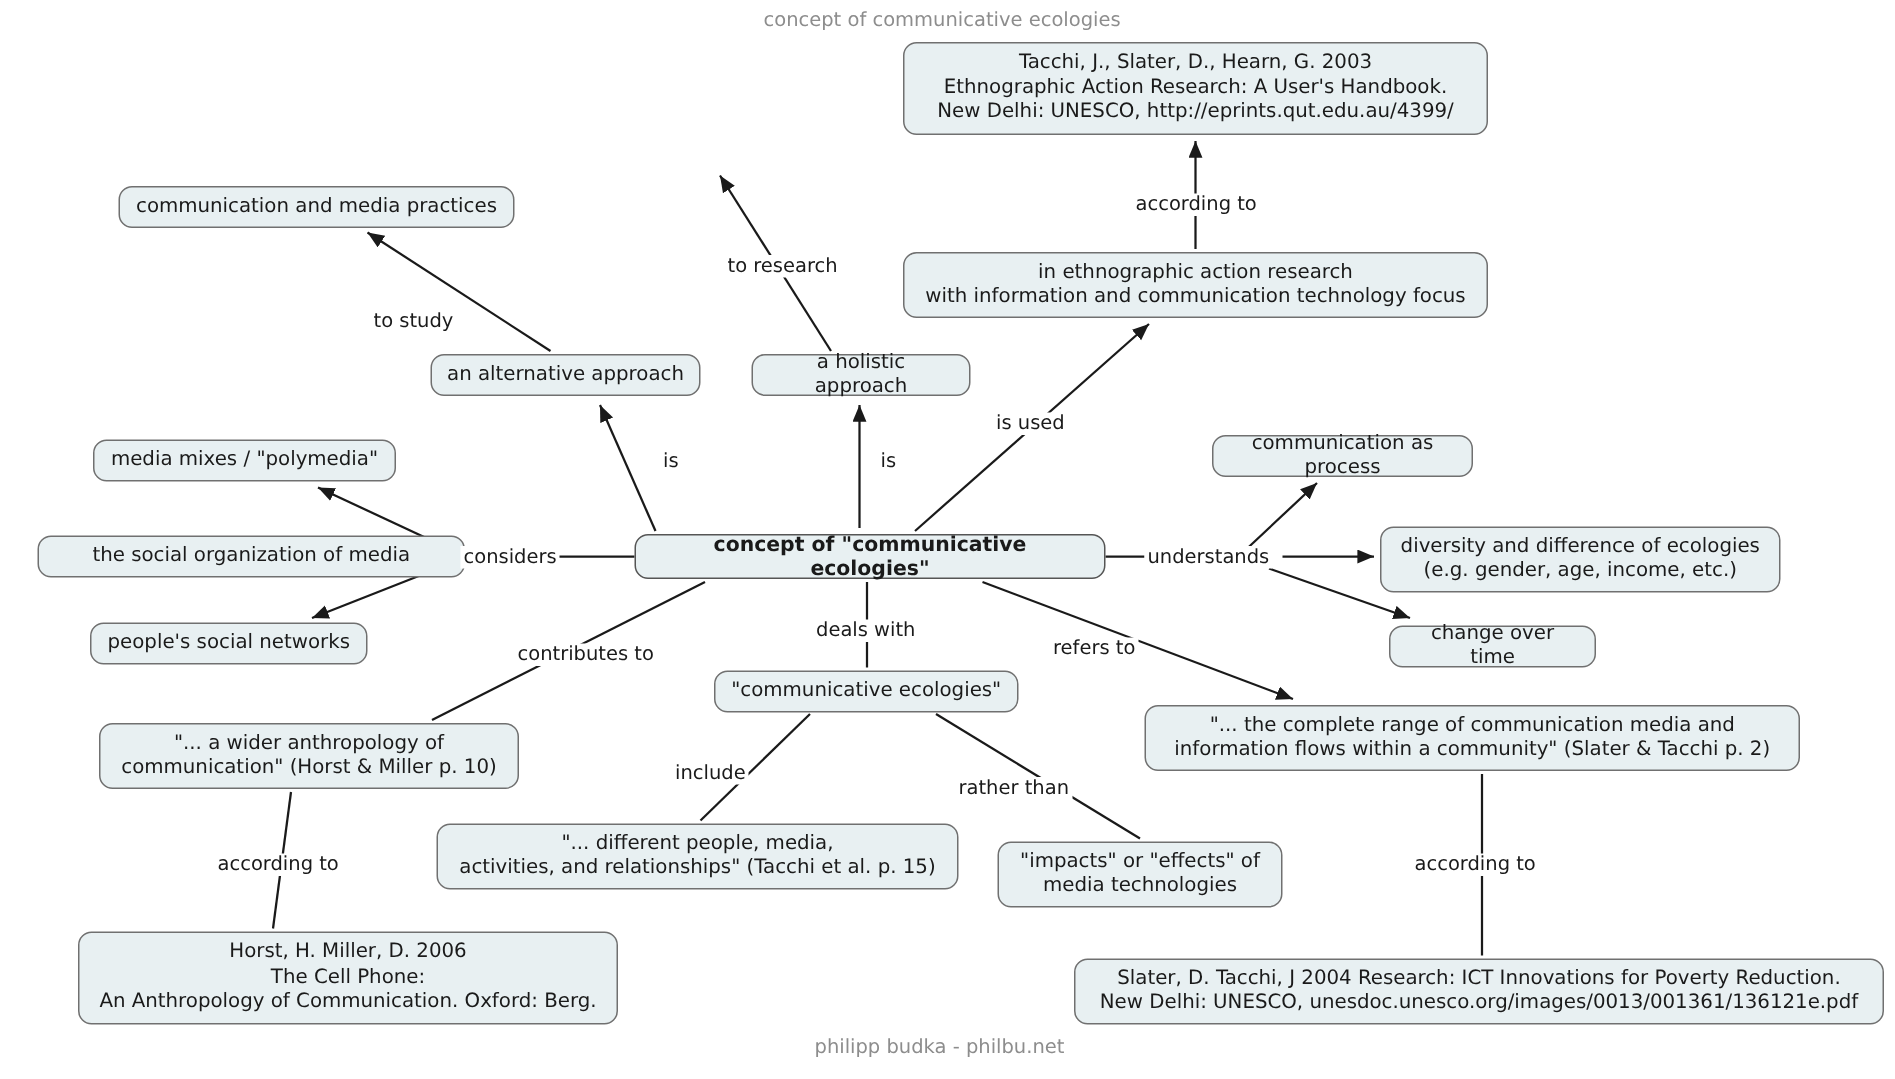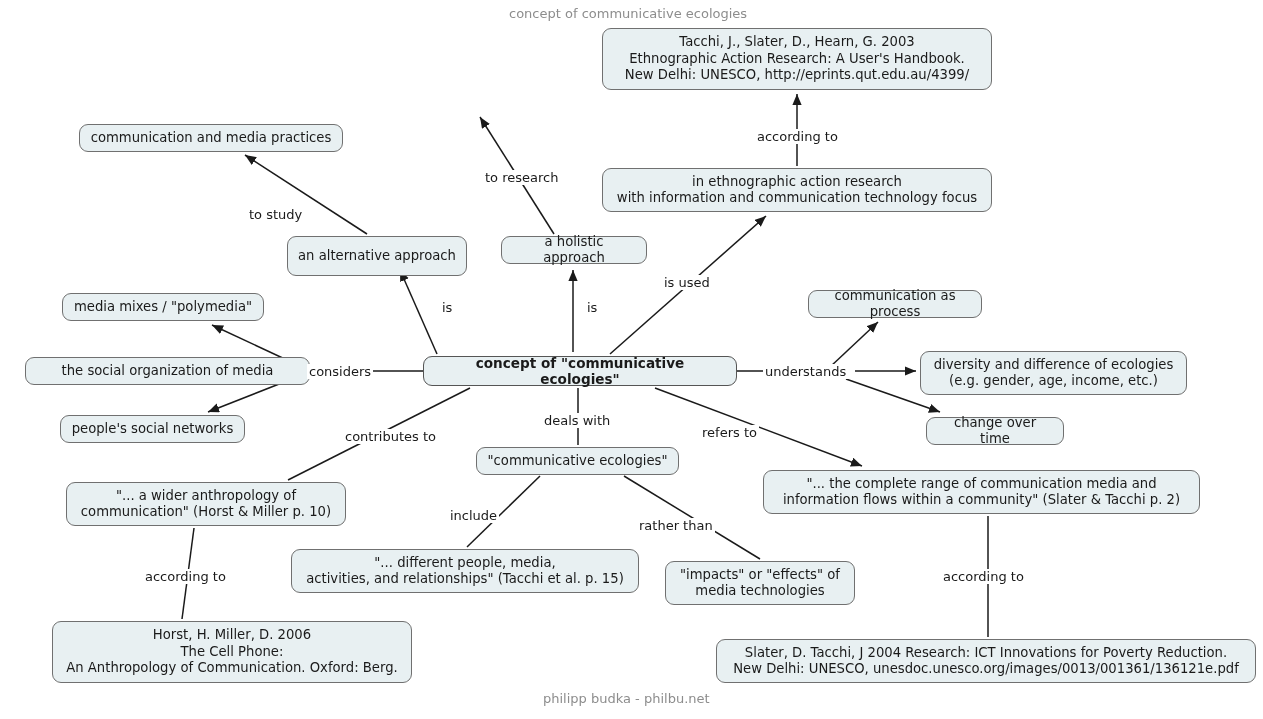--- a/index.html
+++ b/index.html
@@ -118,21 +118,21 @@
     <div class="link-label" style="left: 637px; top: 518px;">rather than</div>
     <div class="link-label" style="left: 143px; top: 569px;">according to</div>
     <div class="link-label" style="left: 941px; top: 569px;">according to</div>
     <div class="node root" style="left: 423px; top: 356px; width: 314px; height: 30px;">concept of "communicative ecologies"</div>
     <div class="node" style="left: 602px; top: 28px; width: 390px; height: 62px;">Tacchi, J., Slater, D., Hearn, G. 2003
 Ethnographic Action Research: A User's Handbook.
 New Delhi: UNESCO, http://eprints.qut.edu.au/4399/</div>
     <div class="node" style="left: 79px; top: 124px; width: 264px; height: 28px;">communication and media practices</div>
     <div class="node" style="left: 602px; top: 168px; width: 390px; height: 44px;">in ethnographic action research
 with information and communication technology focus</div>
-    <div class="node" style="left: 287px; top: 236px; width: 180px; height: 40px;">an alternative approach</div>
+    <div class="node" style="left: 287px; top: 236px; width: 180px; height: 28px;">an alternative approach</div>
     <div class="node" style="left: 501px; top: 236px; width: 146px; height: 28px;">a holistic approach</div>
     <div class="node" style="left: 62px; top: 293px; width: 202px; height: 28px;">media mixes / "polymedia"</div>
     <div class="node" style="left: 808px; top: 290px; width: 174px; height: 28px;">communication as process</div>
     <div class="node" style="left: 25px; top: 357px; width: 285px; height: 28px;">the social organization of media</div>
     <div class="node" style="left: 920px; top: 351px; width: 267px; height: 44px;">diversity and difference of ecologies
 (e.g. gender, age, income, etc.)</div>
     <div class="node" style="left: 60px; top: 415px; width: 185px; height: 28px;">people's social networks</div>
     <div class="node" style="left: 926px; top: 417px; width: 138px; height: 28px;">change over time</div>
     <div class="node" style="left: 476px; top: 447px; width: 203px; height: 28px;">"communicative ecologies"</div>
     <div class="node" style="left: 66px; top: 482px; width: 280px; height: 44px;">"... a wider anthropology of

